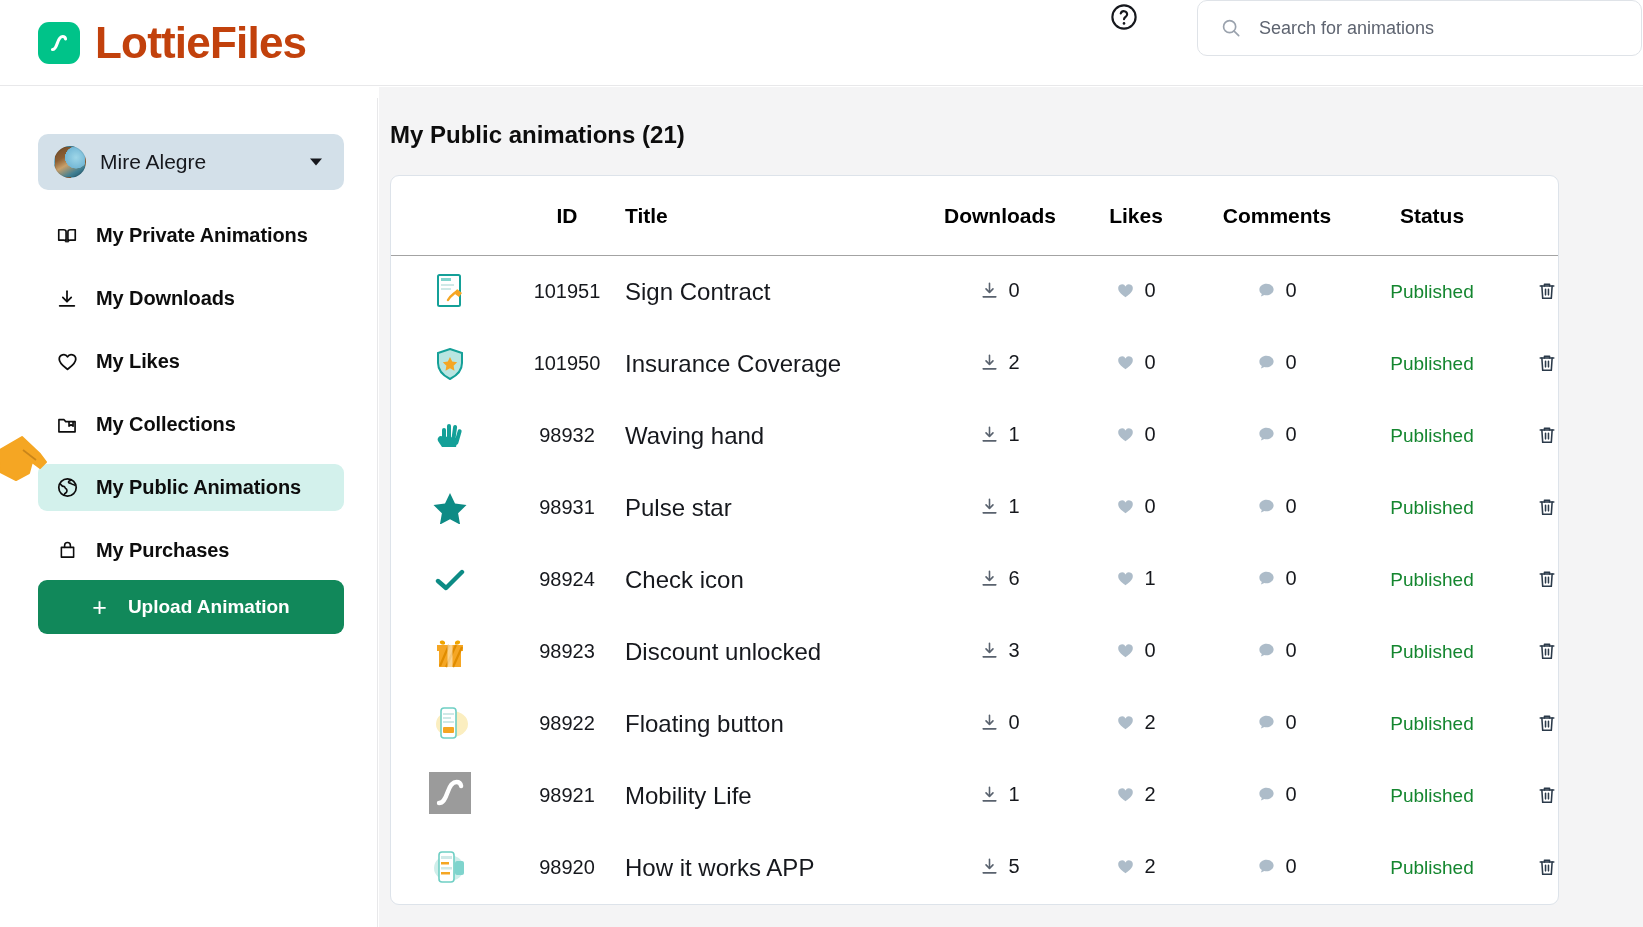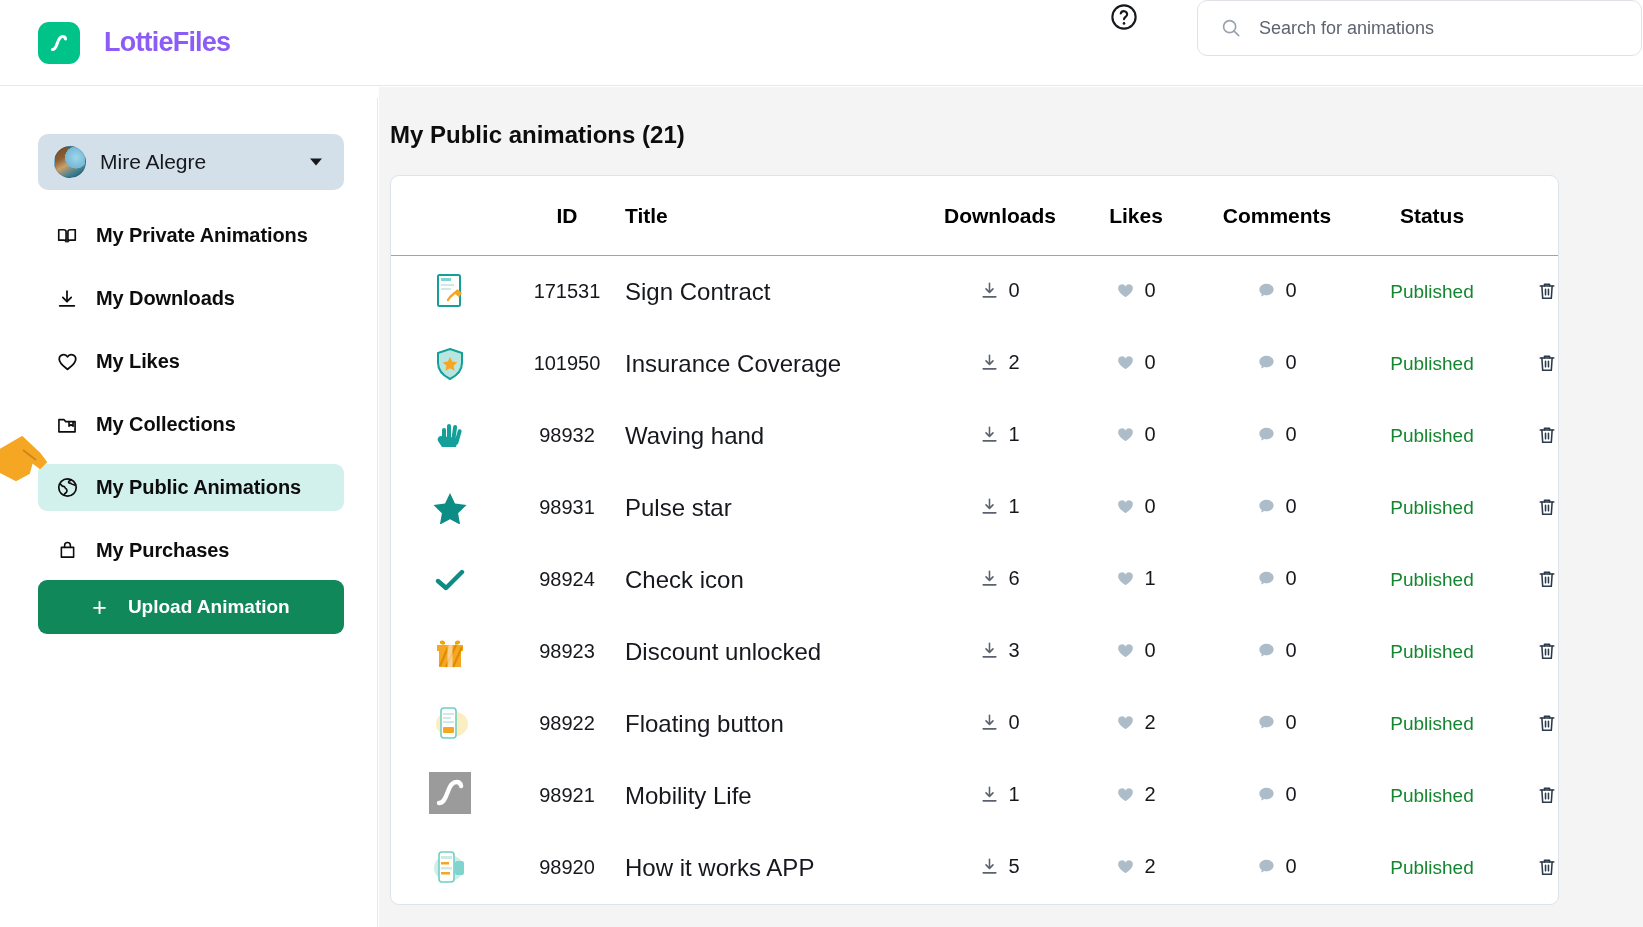--- a/index.html
+++ b/index.html
@@ -19,23 +19,23 @@
     border-bottom: 1px solid #e8e8ea;
     display: flex; align-items: center;
   }
   .brand { display: flex; align-items: center; margin-left: 38px; }
   .brand-mark {
     width: 42px; height: 42px; border-radius: 11px;
     background: #00c389;
     display: flex; align-items: center; justify-content: center;
   }
   .brand-name {
-    margin-left: 24px;
-    font-size: 27px; font-weight: 700; letter-spacing: -0.8px;
-    color: #8b5cf6;
+    margin-left: 15px;
+    font-size: 44px; font-weight: 700; letter-spacing: -0.8px;
+    color: #c2410c;
   }
   .topbar-right {
     position: absolute; right: 0; top: 0; height: 86px;
     display: flex; 
   }
   .help-btn {
     width: 34px; height: 34px; margin-right: 56px;
     display: flex; align-items: center; justify-content: center;
     cursor: pointer;
   }
@@ -298,21 +298,21 @@
               <td class="thumb-cell"><span class="thumb">
                   <svg width="30" height="34" viewBox="0 0 30 34">
                     <rect x="3" y="1" width="22" height="31" rx="1.5" fill="#fff" stroke="#14a098" stroke-width="2"></rect>
                     <rect x="6" y="4" width="10" height="3" fill="#7fd4cd"></rect>
                     <rect x="6" y="10" width="13" height="2" fill="#cfe9e7"></rect>
                     <rect x="6" y="14" width="10" height="2" fill="#cfe9e7"></rect>
                     <path d="M13 26c3-5 6-6 9-9" stroke="#f5a623" stroke-width="2.4" fill="none" stroke-linecap="round"></path>
                     <path d="M22 15l5 4-3 4-4-3z" fill="#f5a623"></path>
                   </svg>
                 </span></td>
-              <td class="cell-center"><span class="id-text">171531</span></td>
+              <td class="cell-center"><span class="id-text">101951</span></td>
               <td><span class="title-text">Sign Contract</span></td>
               <td class="cell-center"><span class="metric">
                   <span>
                     <svg class="mi" viewBox="0 0 24 24" fill="none" stroke="#59626e" stroke-width="2" stroke-linecap="round" stroke-linejoin="round">
                       <path d="M12 3v11"></path>
                       <path d="M7.6 10 12 14.4 16.4 10"></path>
                       <path d="M4 20h16"></path>
                     </svg>
                   </span>
                   <span class="mv">0</span>

